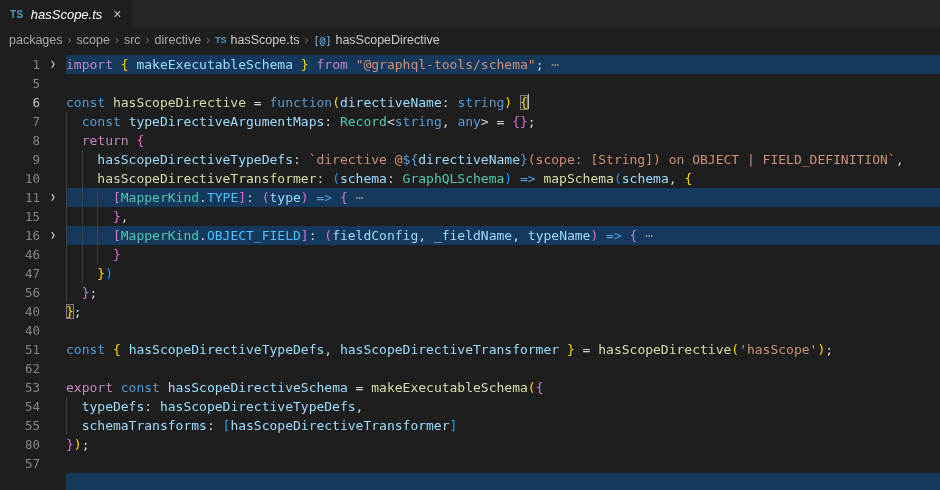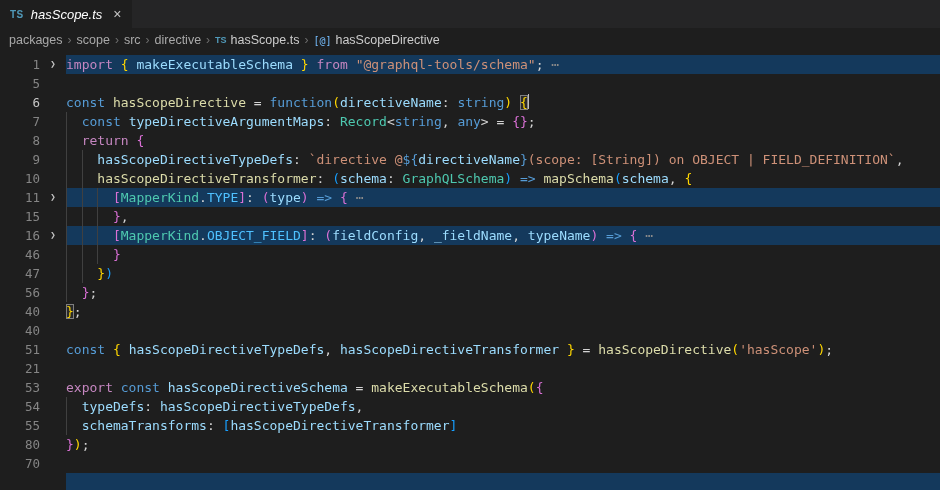--- a/index.html
+++ b/index.html
@@ -88,22 +88,22 @@
       <div class="line"><div class="gutter"><span class="num">10</span><span class="chev"></span></div><div class="content"><span class="guide" style="left: 0ch;"></span><span class="guide" style="left: 2ch;"></span><span class="tok" style="color: rgb(212, 212, 212);">    </span><span class="tok" style="color: rgb(220, 220, 170);">hasScopeDirectiveTransformer</span><span class="tok" style="color: rgb(212, 212, 212);">: </span><span class="tok" style="color: rgb(23, 159, 255);">(</span><span class="tok" style="color: rgb(156, 220, 254);">schema</span><span class="tok" style="color: rgb(212, 212, 212);">: </span><span class="tok" style="color: rgb(78, 201, 176);">GraphQLSchema</span><span class="tok" style="color: rgb(23, 159, 255);">)</span><span class="tok" style="color: rgb(212, 212, 212);"> </span><span class="tok" style="color: rgb(86, 156, 214);">=&gt;</span><span class="tok" style="color: rgb(212, 212, 212);"> </span><span class="tok" style="color: rgb(220, 220, 170);">mapSchema</span><span class="tok" style="color: rgb(23, 159, 255);">(</span><span class="tok" style="color: rgb(156, 220, 254);">schema</span><span class="tok" style="color: rgb(212, 212, 212);">, </span><span class="tok" style="color: rgb(255, 215, 0);">{</span></div></div>
       <div class="line hl"><div class="gutter"><span class="num">11</span><span class="chev">❯</span></div><div class="content"><span class="guide" style="left: 0ch;"></span><span class="guide" style="left: 2ch;"></span><span class="guide" style="left: 4ch;"></span><span class="tok" style="color: rgb(212, 212, 212);">      </span><span class="tok" style="color: rgb(218, 112, 214);">[</span><span class="tok" style="color: rgb(78, 201, 176);">MapperKind</span><span class="tok" style="color: rgb(212, 212, 212);">.</span><span class="tok" style="color: rgb(79, 193, 255);">TYPE</span><span class="tok" style="color: rgb(218, 112, 214);">]</span><span class="tok" style="color: rgb(212, 212, 212);">: </span><span class="tok" style="color: rgb(218, 112, 214);">(</span><span class="tok" style="color: rgb(156, 220, 254);">type</span><span class="tok" style="color: rgb(218, 112, 214);">)</span><span class="tok" style="color: rgb(212, 212, 212);"> </span><span class="tok" style="color: rgb(86, 156, 214);">=&gt;</span><span class="tok" style="color: rgb(212, 212, 212);"> </span><span class="tok" style="color: rgb(218, 112, 214);">{</span><span class="tok fold-ellipsis" style="color: rgb(138, 138, 138);"> ⋯</span></div></div>
       <div class="line"><div class="gutter"><span class="num">15</span><span class="chev"></span></div><div class="content"><span class="guide" style="left: 0ch;"></span><span class="guide" style="left: 2ch;"></span><span class="guide" style="left: 4ch;"></span><span class="tok" style="color: rgb(212, 212, 212);">      </span><span class="tok" style="color: rgb(218, 112, 214);">}</span><span class="tok" style="color: rgb(212, 212, 212);">,</span></div></div>
       <div class="line hl"><div class="gutter"><span class="num">16</span><span class="chev">❯</span></div><div class="content"><span class="guide" style="left: 0ch;"></span><span class="guide" style="left: 2ch;"></span><span class="guide" style="left: 4ch;"></span><span class="tok" style="color: rgb(212, 212, 212);">      </span><span class="tok" style="color: rgb(218, 112, 214);">[</span><span class="tok" style="color: rgb(78, 201, 176);">MapperKind</span><span class="tok" style="color: rgb(212, 212, 212);">.</span><span class="tok" style="color: rgb(79, 193, 255);">OBJECT_FIELD</span><span class="tok" style="color: rgb(218, 112, 214);">]</span><span class="tok" style="color: rgb(212, 212, 212);">: </span><span class="tok" style="color: rgb(218, 112, 214);">(</span><span class="tok" style="color: rgb(156, 220, 254);">fieldConfig</span><span class="tok" style="color: rgb(212, 212, 212);">, </span><span class="tok" style="color: rgb(156, 220, 254);">_fieldName</span><span class="tok" style="color: rgb(212, 212, 212);">, </span><span class="tok" style="color: rgb(156, 220, 254);">typeName</span><span class="tok" style="color: rgb(218, 112, 214);">)</span><span class="tok" style="color: rgb(212, 212, 212);"> </span><span class="tok" style="color: rgb(86, 156, 214);">=&gt;</span><span class="tok" style="color: rgb(212, 212, 212);"> </span><span class="tok" style="color: rgb(218, 112, 214);">{</span><span class="tok fold-ellipsis" style="color: rgb(138, 138, 138);"> ⋯</span></div></div>
       <div class="line"><div class="gutter"><span class="num">46</span><span class="chev"></span></div><div class="content"><span class="guide" style="left: 0ch;"></span><span class="guide" style="left: 2ch;"></span><span class="guide" style="left: 4ch;"></span><span class="tok" style="color: rgb(212, 212, 212);">      </span><span class="tok" style="color: rgb(218, 112, 214);">}</span></div></div>
       <div class="line"><div class="gutter"><span class="num">47</span><span class="chev"></span></div><div class="content"><span class="guide" style="left: 0ch;"></span><span class="guide" style="left: 2ch;"></span><span class="tok" style="color: rgb(212, 212, 212);">    </span><span class="tok" style="color: rgb(255, 215, 0);">}</span><span class="tok" style="color: rgb(23, 159, 255);">)</span></div></div>
       <div class="line"><div class="gutter"><span class="num">56</span><span class="chev"></span></div><div class="content"><span class="guide" style="left: 0ch;"></span><span class="tok" style="color: rgb(212, 212, 212);">  </span><span class="tok" style="color: rgb(218, 112, 214);">}</span><span class="tok" style="color: rgb(212, 212, 212);">;</span></div></div>
       <div class="line"><div class="gutter"><span class="num">40</span><span class="chev"></span></div><div class="content"><span class="tok boxed" style="color: rgb(255, 215, 0);">}</span><span class="tok" style="color: rgb(212, 212, 212);">;</span></div></div>
       <div class="line"><div class="gutter"><span class="num">40</span><span class="chev"></span></div><div class="content"></div></div>
       <div class="line"><div class="gutter"><span class="num">51</span><span class="chev"></span></div><div class="content"><span class="tok" style="color: rgb(86, 156, 214);">const</span><span class="tok" style="color: rgb(212, 212, 212);"> </span><span class="tok" style="color: rgb(255, 215, 0);">{</span><span class="tok" style="color: rgb(212, 212, 212);"> </span><span class="tok" style="color: rgb(156, 220, 254);">hasScopeDirectiveTypeDefs</span><span class="tok" style="color: rgb(212, 212, 212);">, </span><span class="tok" style="color: rgb(156, 220, 254);">hasScopeDirectiveTransformer</span><span class="tok" style="color: rgb(212, 212, 212);"> </span><span class="tok" style="color: rgb(255, 215, 0);">}</span><span class="tok" style="color: rgb(212, 212, 212);"> = </span><span class="tok" style="color: rgb(220, 220, 170);">hasScopeDirective</span><span class="tok" style="color: rgb(255, 215, 0);">(</span><span class="tok" style="color: rgb(206, 145, 120);">'hasScope'</span><span class="tok" style="color: rgb(255, 215, 0);">)</span><span class="tok" style="color: rgb(212, 212, 212);">;</span></div></div>
-      <div class="line"><div class="gutter"><span class="num">21</span><span class="chev"></span></div><div class="content"></div></div>
+      <div class="line"><div class="gutter"><span class="num">62</span><span class="chev"></span></div><div class="content"></div></div>
       <div class="line"><div class="gutter"><span class="num">53</span><span class="chev"></span></div><div class="content"><span class="tok" style="color: rgb(197, 134, 192);">export</span><span class="tok" style="color: rgb(212, 212, 212);"> </span><span class="tok" style="color: rgb(86, 156, 214);">const</span><span class="tok" style="color: rgb(212, 212, 212);"> </span><span class="tok" style="color: rgb(156, 220, 254);">hasScopeDirectiveSchema</span><span class="tok" style="color: rgb(212, 212, 212);"> = </span><span class="tok" style="color: rgb(220, 220, 170);">makeExecutableSchema</span><span class="tok" style="color: rgb(255, 215, 0);">(</span><span class="tok" style="color: rgb(218, 112, 214);">{</span></div></div>
       <div class="line"><div class="gutter"><span class="num">54</span><span class="chev"></span></div><div class="content"><span class="guide" style="left: 0ch;"></span><span class="tok" style="color: rgb(212, 212, 212);">  </span><span class="tok" style="color: rgb(156, 220, 254);">typeDefs</span><span class="tok" style="color: rgb(212, 212, 212);">: </span><span class="tok" style="color: rgb(156, 220, 254);">hasScopeDirectiveTypeDefs</span><span class="tok" style="color: rgb(212, 212, 212);">,</span></div></div>
       <div class="line"><div class="gutter"><span class="num">55</span><span class="chev"></span></div><div class="content"><span class="guide" style="left: 0ch;"></span><span class="tok" style="color: rgb(212, 212, 212);">  </span><span class="tok" style="color: rgb(156, 220, 254);">schemaTransforms</span><span class="tok" style="color: rgb(212, 212, 212);">: </span><span class="tok" style="color: rgb(23, 159, 255);">[</span><span class="tok" style="color: rgb(156, 220, 254);">hasScopeDirectiveTransformer</span><span class="tok" style="color: rgb(23, 159, 255);">]</span></div></div>
       <div class="line"><div class="gutter"><span class="num">80</span><span class="chev"></span></div><div class="content"><span class="tok" style="color: rgb(218, 112, 214);">}</span><span class="tok" style="color: rgb(255, 215, 0);">)</span><span class="tok" style="color: rgb(212, 212, 212);">;</span></div></div>
-      <div class="line"><div class="gutter"><span class="num">70</span><span class="chev"></span></div><div class="content"></div></div>
+      <div class="line"><div class="gutter"><span class="num">57</span><span class="chev"></span></div><div class="content"></div></div>
       <div class="line hl partial"><div class="gutter"><span class="num"></span><span class="chev"></span></div><div class="content"></div></div>
     </div>
 
 </div>
 
 </body></html>

